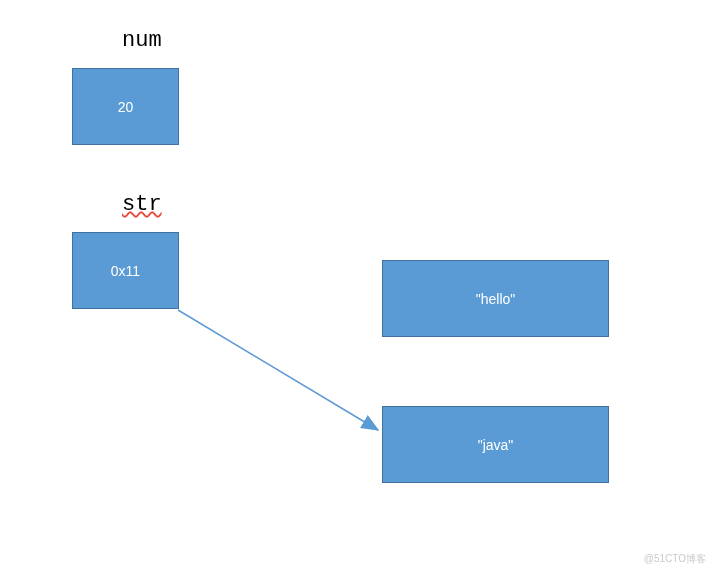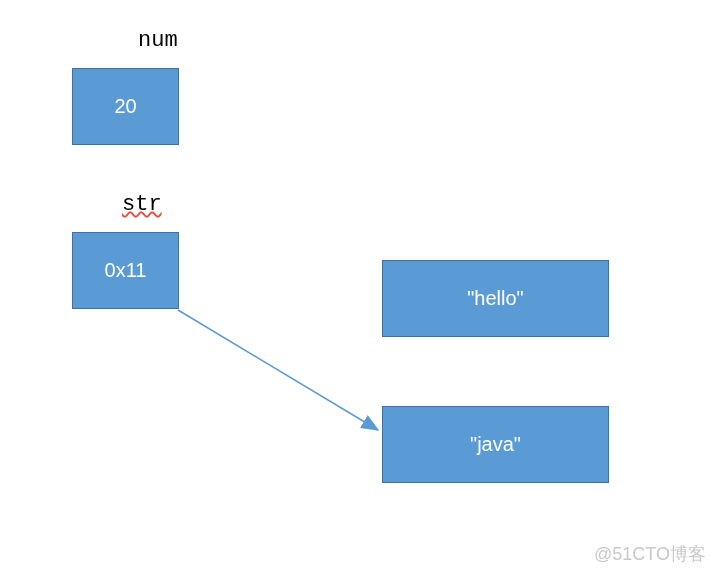--- a/index.html
+++ b/index.html
@@ -22,49 +22,49 @@
       text-decoration-thickness: 2px;
       font-family: Liberation Mono, monospace;
     }
     .box {
       position: absolute;
       background: #5b9bd5;
       border: 1.5px solid #41719c;
       display: flex;
       align-items: center;
       justify-content: center;
-      font-size: 20px;
+      font-size: 14px;
       color: #ffffff;
       font-family: Arial, sans-serif;
     }
     .small-box {
       width: 105px;
       height: 75px;
     }
     .wide-box {
       width: 225px;
       height: 75px;
     }
     .arrow-svg {
       position: absolute;
       pointer-events: none;
     }
     .watermark {
       position: absolute;
       right: 8px;
       bottom: 6px;
-      font-size: 18px;
+      font-size: 10px;
       color: #c9c9c9;
       font-family: Arial, sans-serif;
     }
   </style>
 </head>
 <body>
 
-<div class="label" style="left:138px; top:28px;">num</div>
+<div class="label" style="left:122px; top:28px;">num</div>
 
 <div class="box small-box" style="left:72px; top:68px;">
   <span>20</span>
 </div>
 
 <div class="label" style="left:122px; top:192px;">
   <span class="squiggle">str</span>
 </div>
 
 <div class="box small-box" style="left:72px; top:232px;justify-content:center;">

